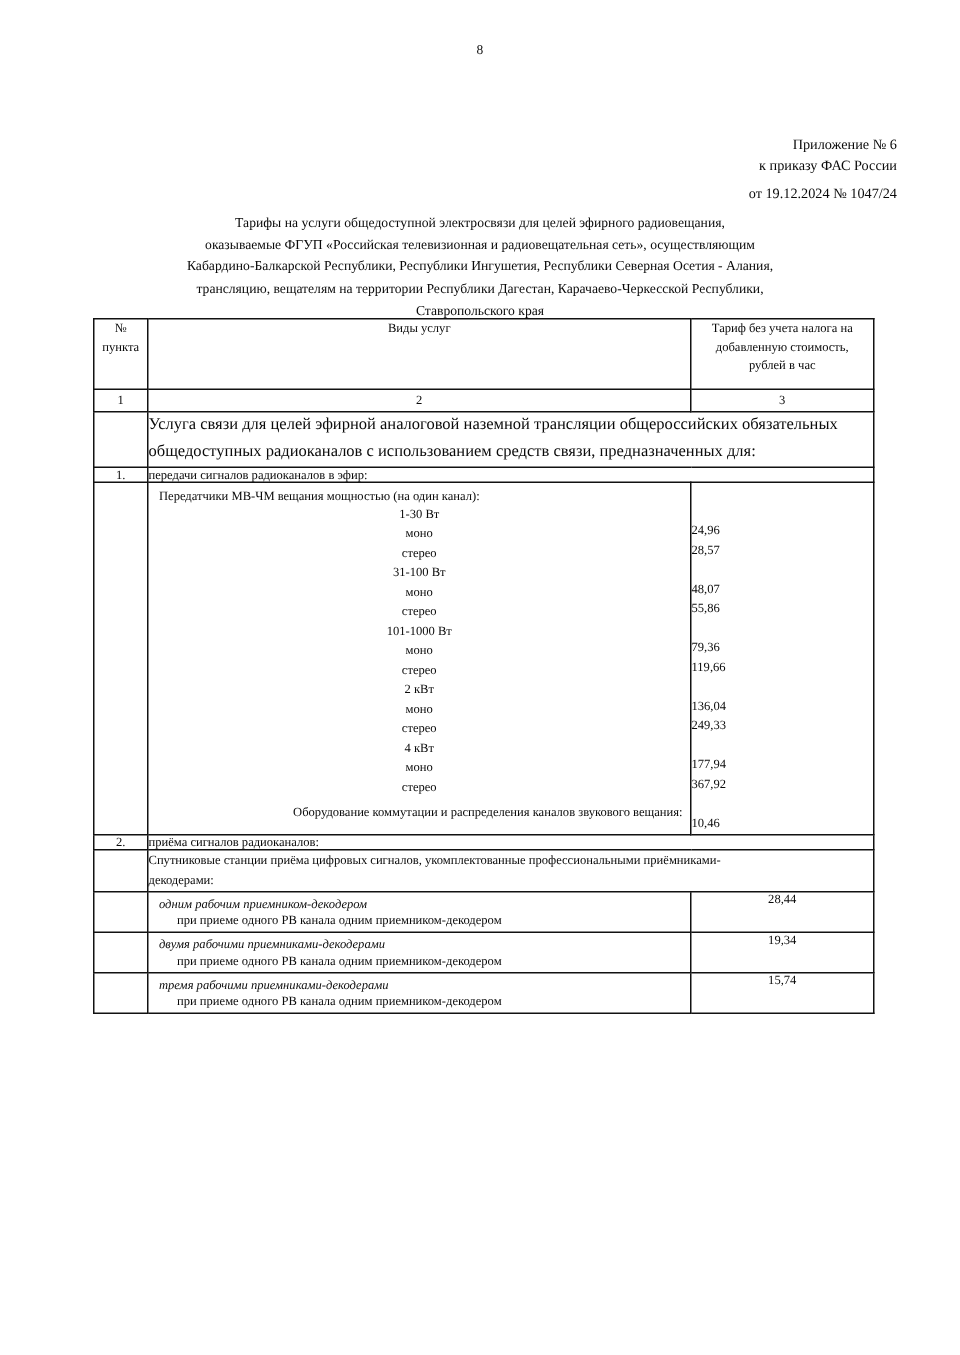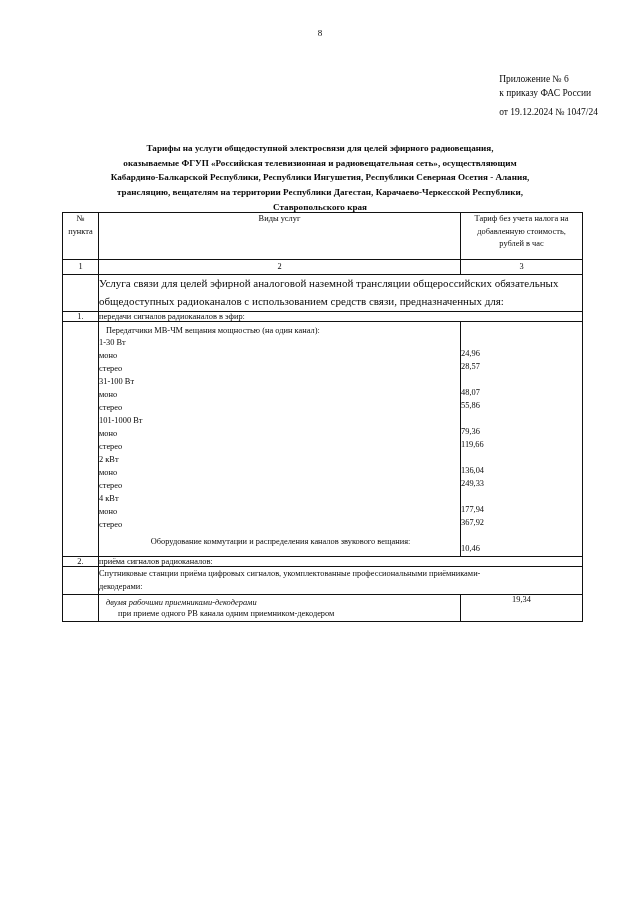--- a/index.html
+++ b/index.html
@@ -28,38 +28,39 @@
     left: 0;
     width: 640px;
     text-align: center;
     font-size: 9px;
     letter-spacing: 0.2px;
   }
 
   
   .approval-block {
     position: absolute;
-    top: 72px;
+    top: 90px;
     right: 42px;
+    text-align: right;
     font-size: 9.5px;
     line-height: 1.52;
   }
   .approval-block .line-gap {
     margin-top: 4px;
   }
 
   
   .doc-title {
     position: absolute;
     top: 141px;
     left: 60px;
     width: 520px;
     text-align: center;
     font-size: 9.1px;
-    font-weight: bold;
+    font-weight: normal;
     line-height: 1.62;
   }
 
   
   .tariff-table {
     position: absolute;
     top: 212px;
     left: 62px;
     width: 520px;
     border-collapse: collapse;
@@ -107,28 +108,28 @@
   }
 
   
   .pwr-wrap { padding: 0; }
   .pwr-intro {
     padding: 4px 5px 2px 7px;
     text-align: left;
   }
   .pwr-list { }
   .pwr-line {
-    text-align: left;
+    text-align: center;
     line-height: 1.48;
     height: 13px;
   }
   .pwr-grp { }
   .switch-line {
     padding: 5px 5px 4px 7px;
-    text-align: center;
+    text-align: right;
   }
 
   .price-col-inner {
   }
   .price-line {
     line-height: 1.48;
     height: 13px;
   }
   .price-blank { height: 13px; }
 
@@ -287,27 +288,43 @@
     </tr>
 
     <tr>
       <td>&nbsp;</td>
       <td class="sat-desc" colspan="2">
         <div>Спутниковые станции  приёма цифровых сигналов, укомплектованные профессиональными приёмниками-</div>
         <div>декодерами:</div>
       </td>
     </tr>
 
+    <tr>
+      <td>&nbsp;</td>
+      <td>
+        <div class="sat-item-head">одним рабочим приемником-декодером</div>
+        <div class="sat-item-sub">при приеме одного РВ канала одним приемником-декодером</div>
+      </td>
+      <td class="sat-price">28,44</td>
+    </tr>
 
     <tr>
       <td>&nbsp;</td>
       <td>
         <div class="sat-item-head">двумя рабочими приемниками-декодерами</div>
         <div class="sat-item-sub">при приеме одного РВ канала одним приемником-декодером</div>
       </td>
       <td class="sat-price">19,34</td>
     </tr>
 
+    <tr>
+      <td>&nbsp;</td>
+      <td>
+        <div class="sat-item-head">тремя рабочими приемниками-декодерами</div>
+        <div class="sat-item-sub">при приеме одного РВ канала одним приемником-декодером</div>
+      </td>
+      <td class="sat-price">15,74</td>
+    </tr>
 
   </tbody>
     </table>
 
 </div>
 
 </body></html>

